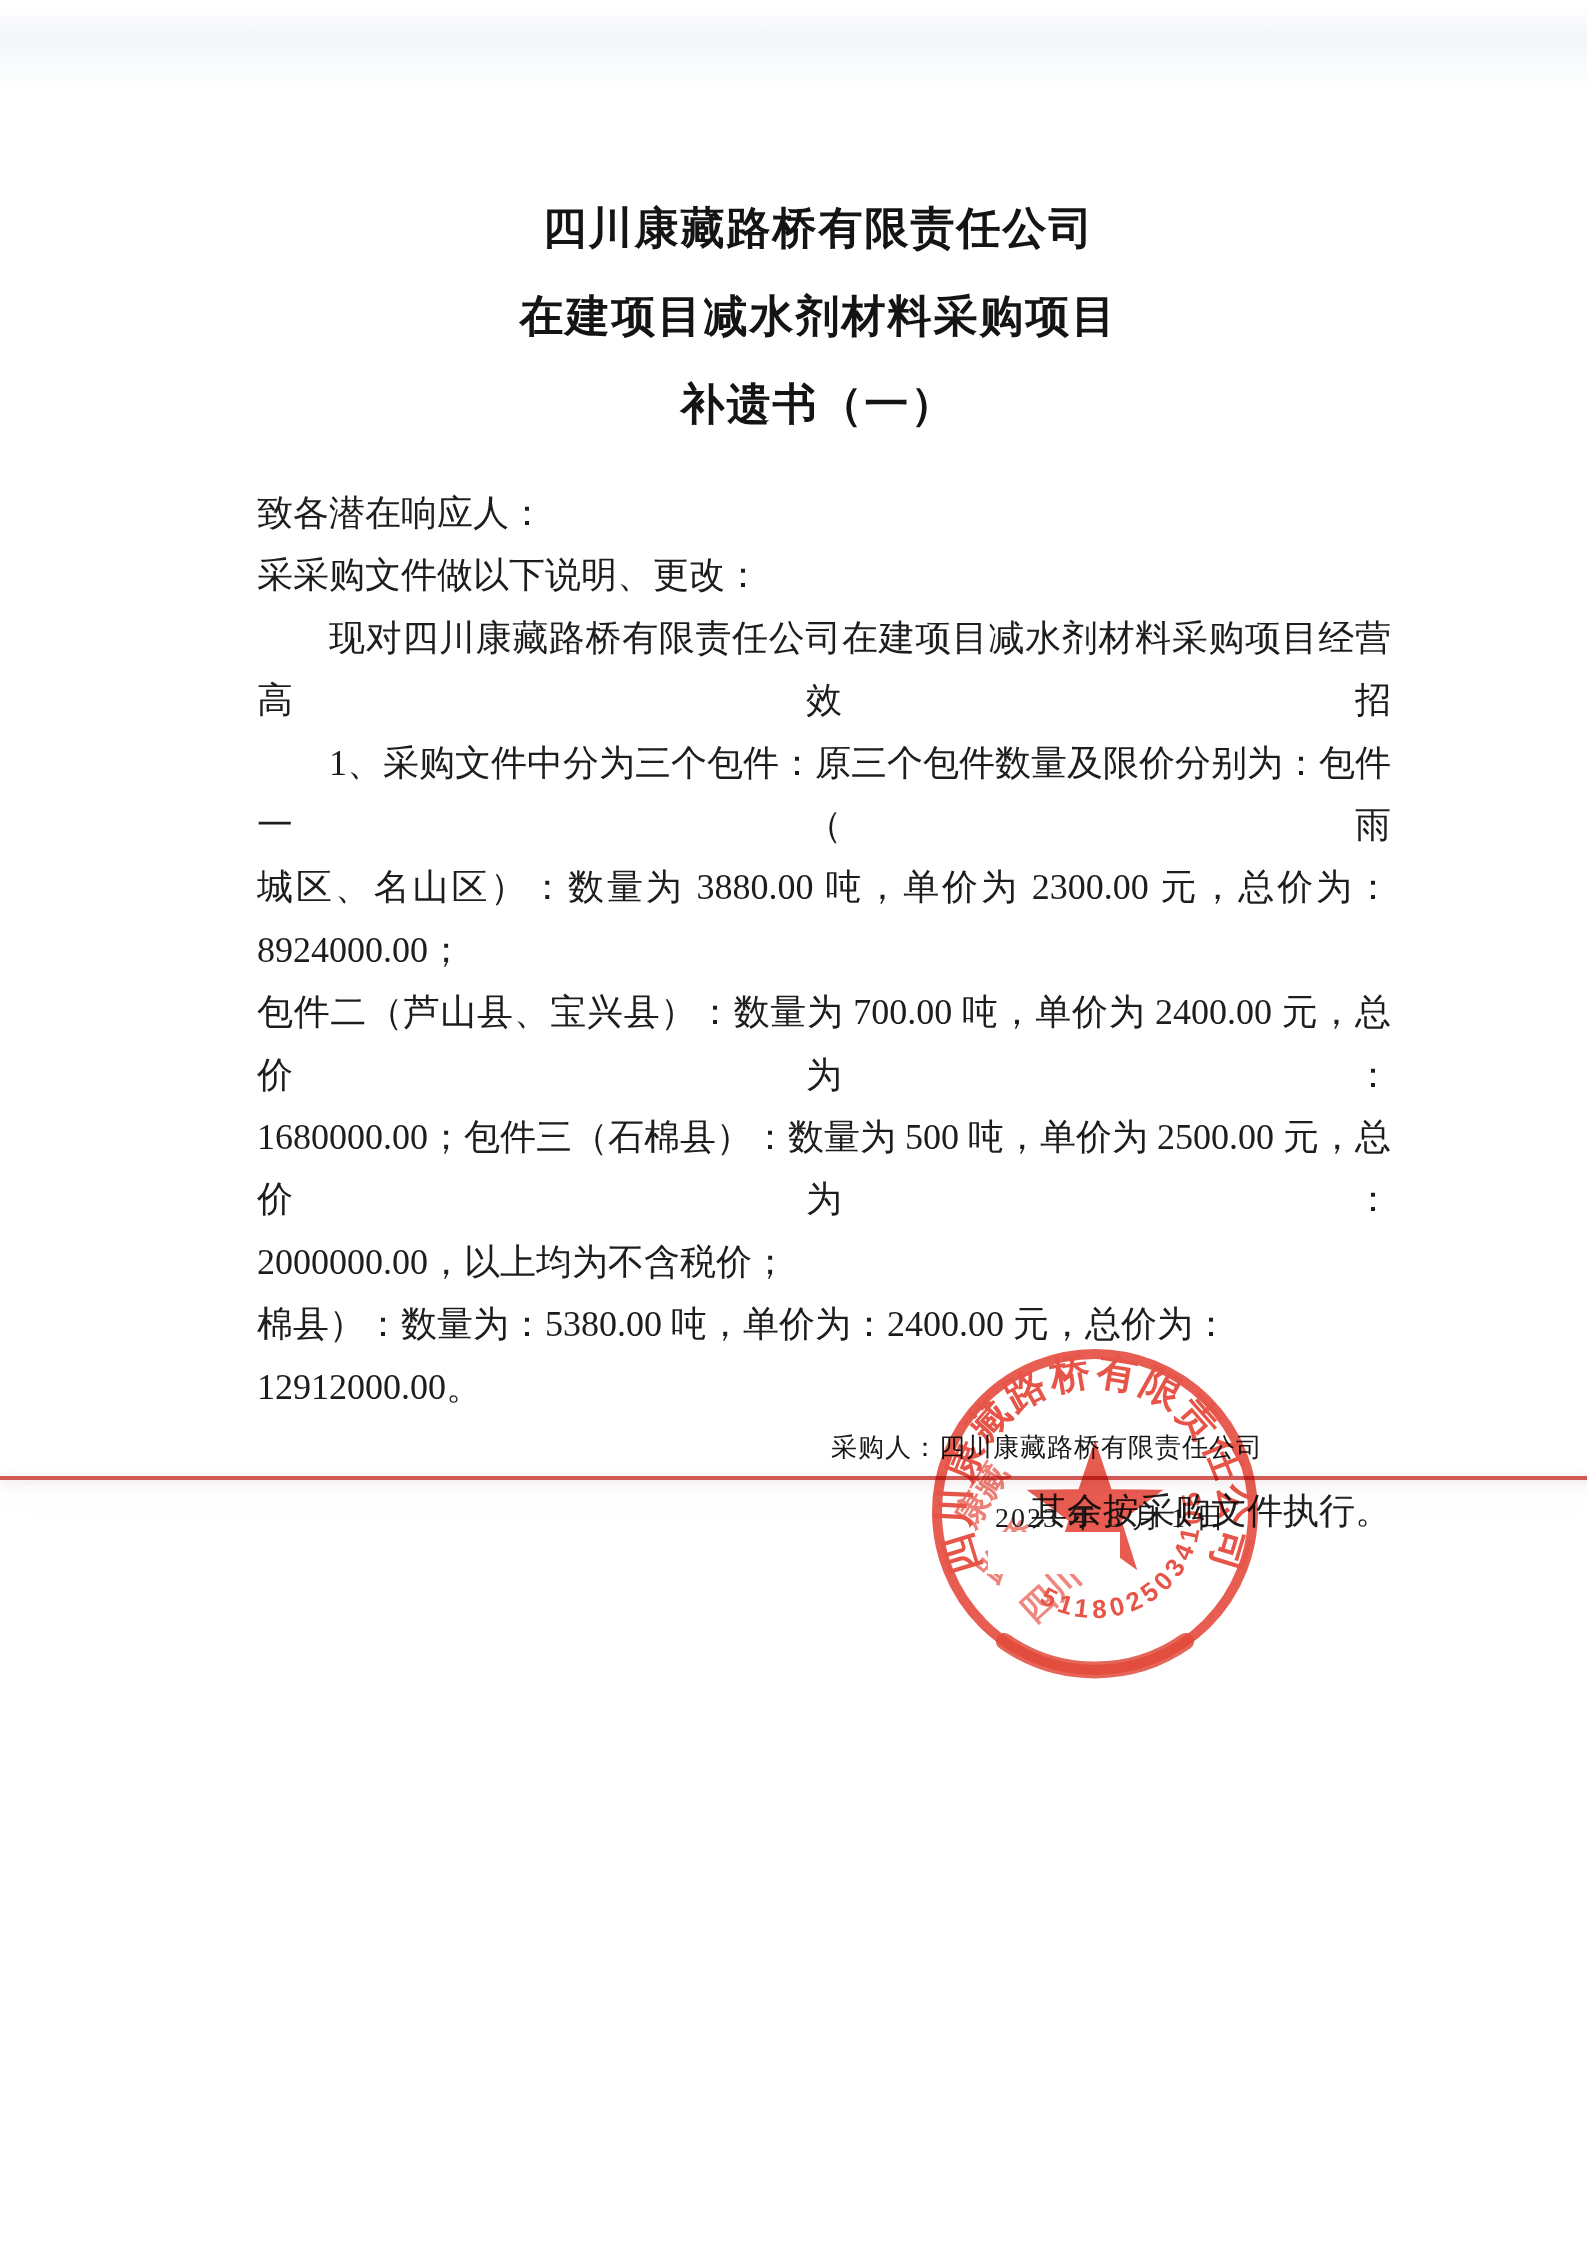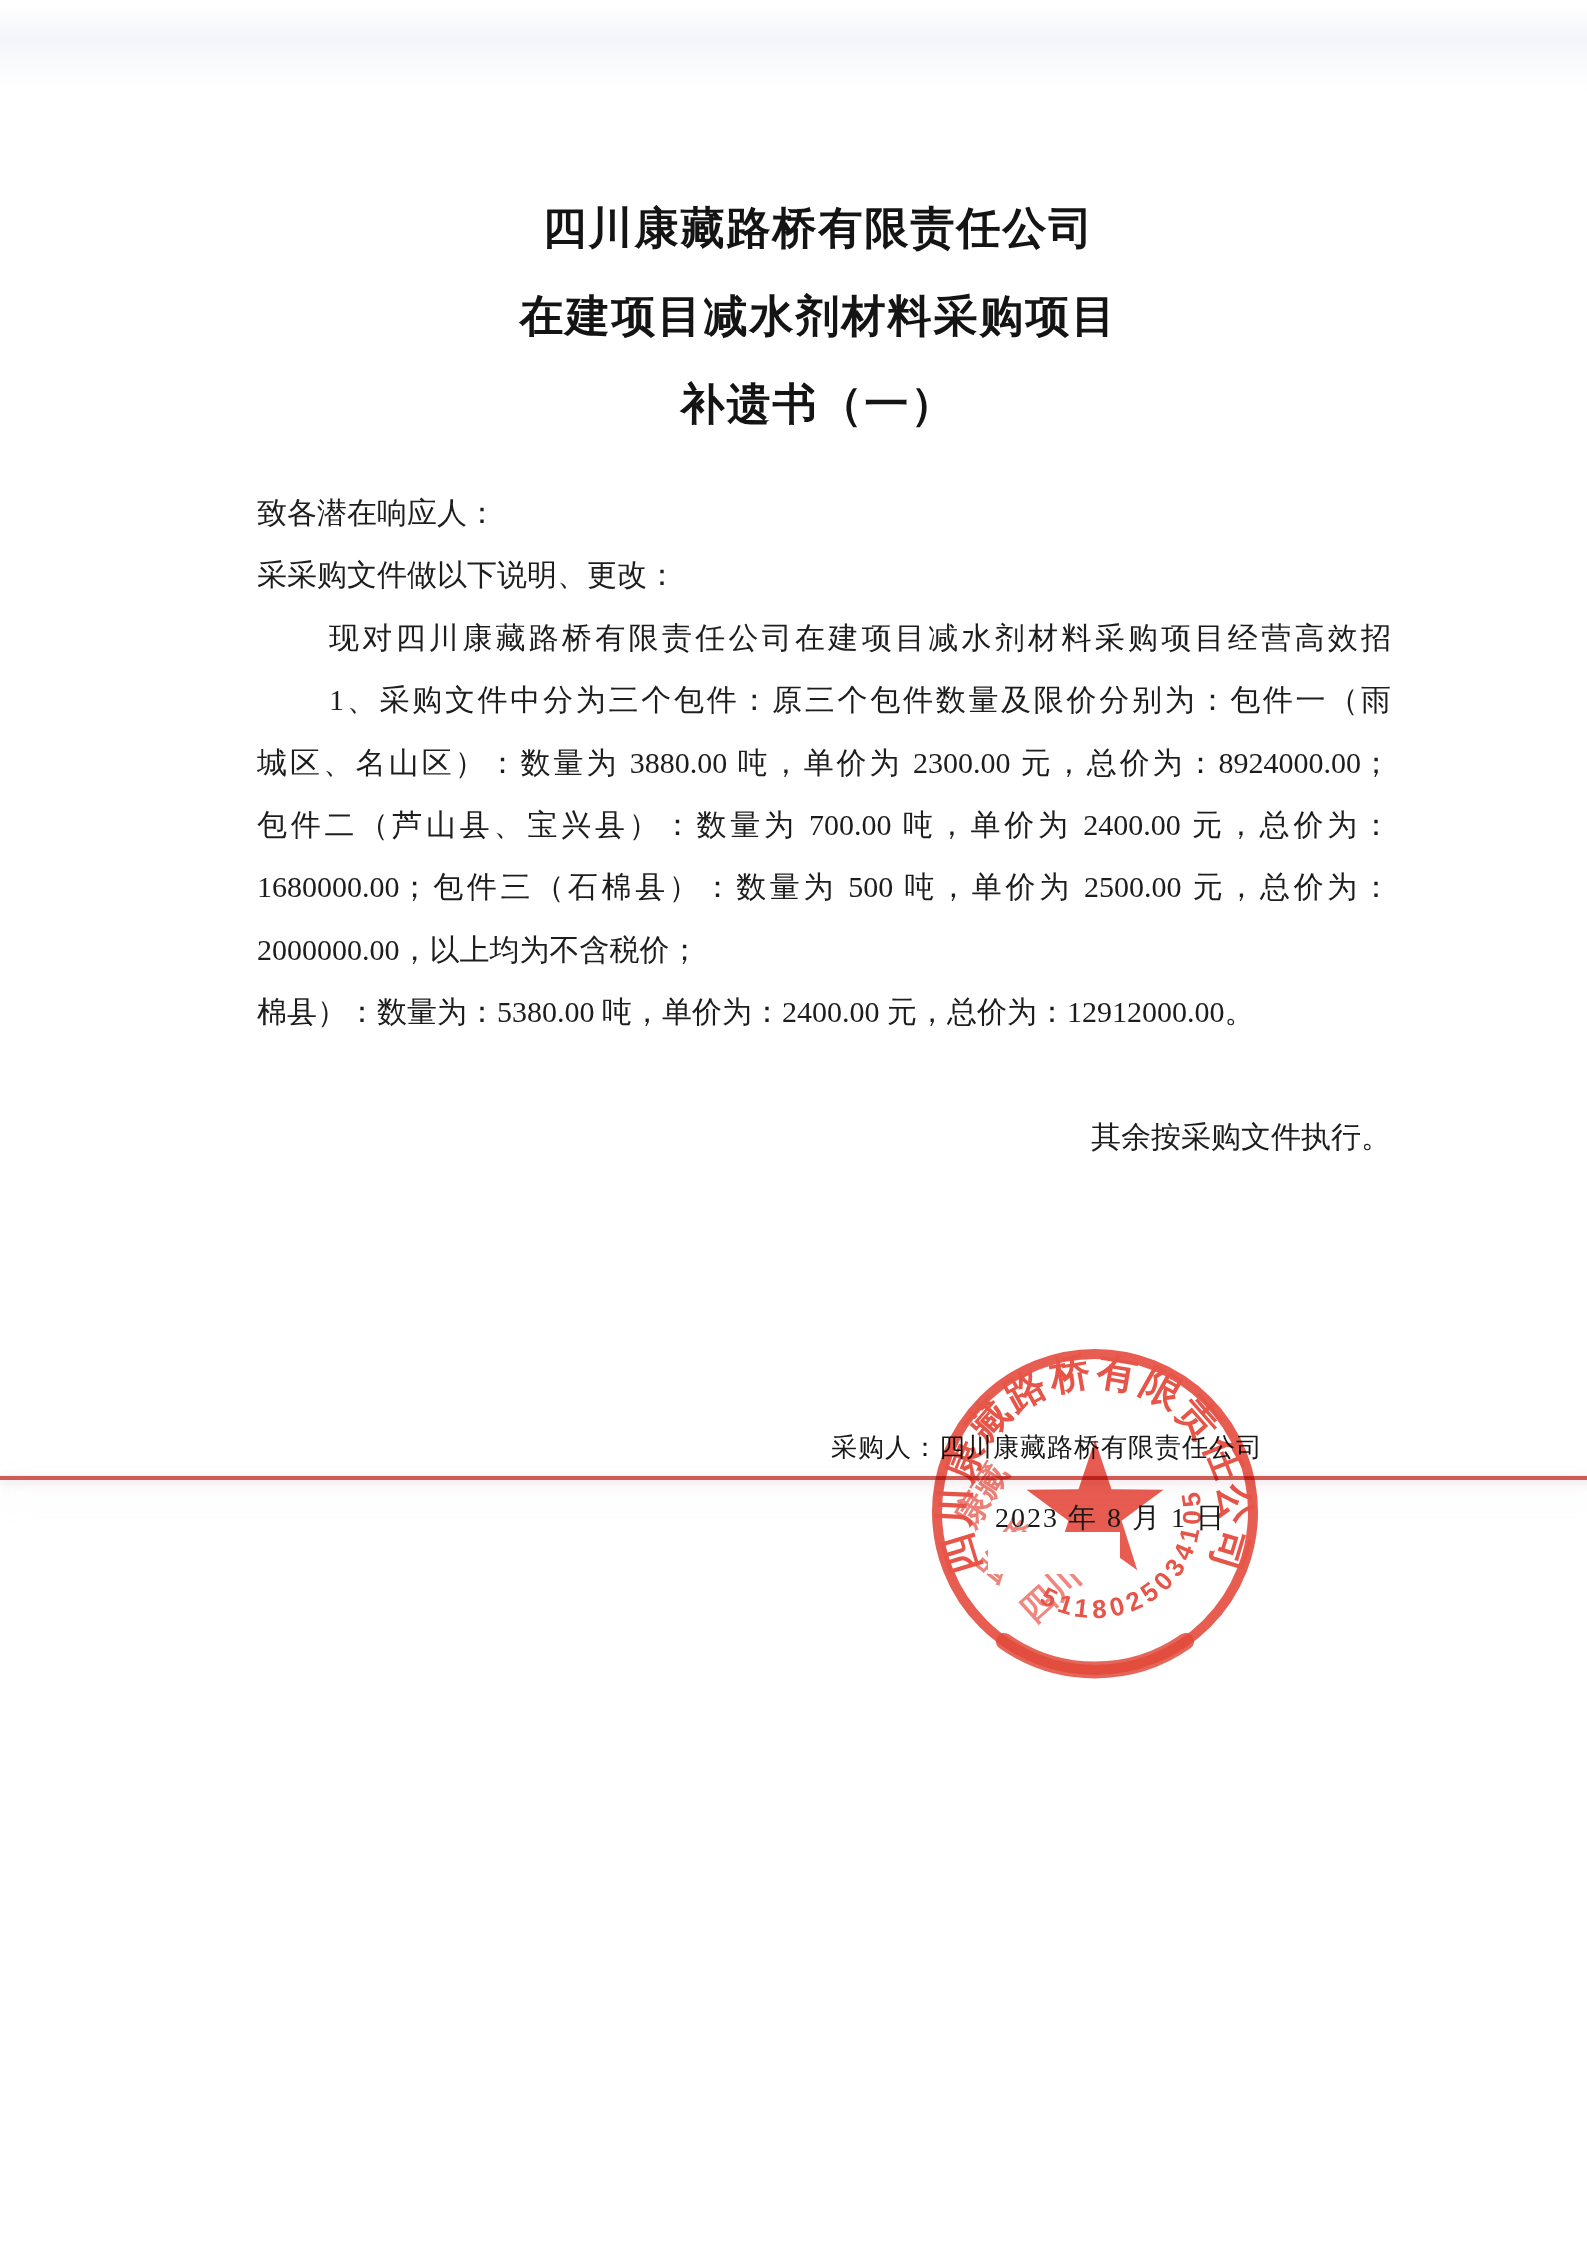--- a/index.html
+++ b/index.html
@@ -24,21 +24,21 @@
     font-family:"Liberation Sans", sans-serif;
     font-weight:700;
     font-size:44px;
     line-height:88px;
     letter-spacing:2px;
     color:#141414;
   }
   .content{
     position:relative;
     margin:34px 221px 0 232px;
-    font-size:30px;
+    font-size:36px;
     line-height:62.4px;
     color:#1d1d1d;
   }
   .ln{min-height:62.4px;}
   .ind{text-indent:72px;text-align:right;}
   .fj{text-align:justify;text-align-last:justify;}
   .closing{margin-top:62px;}
   .redline{
     position:absolute;left:0;top:1476px;width:100%;height:4px;
     background:#d15a54;

